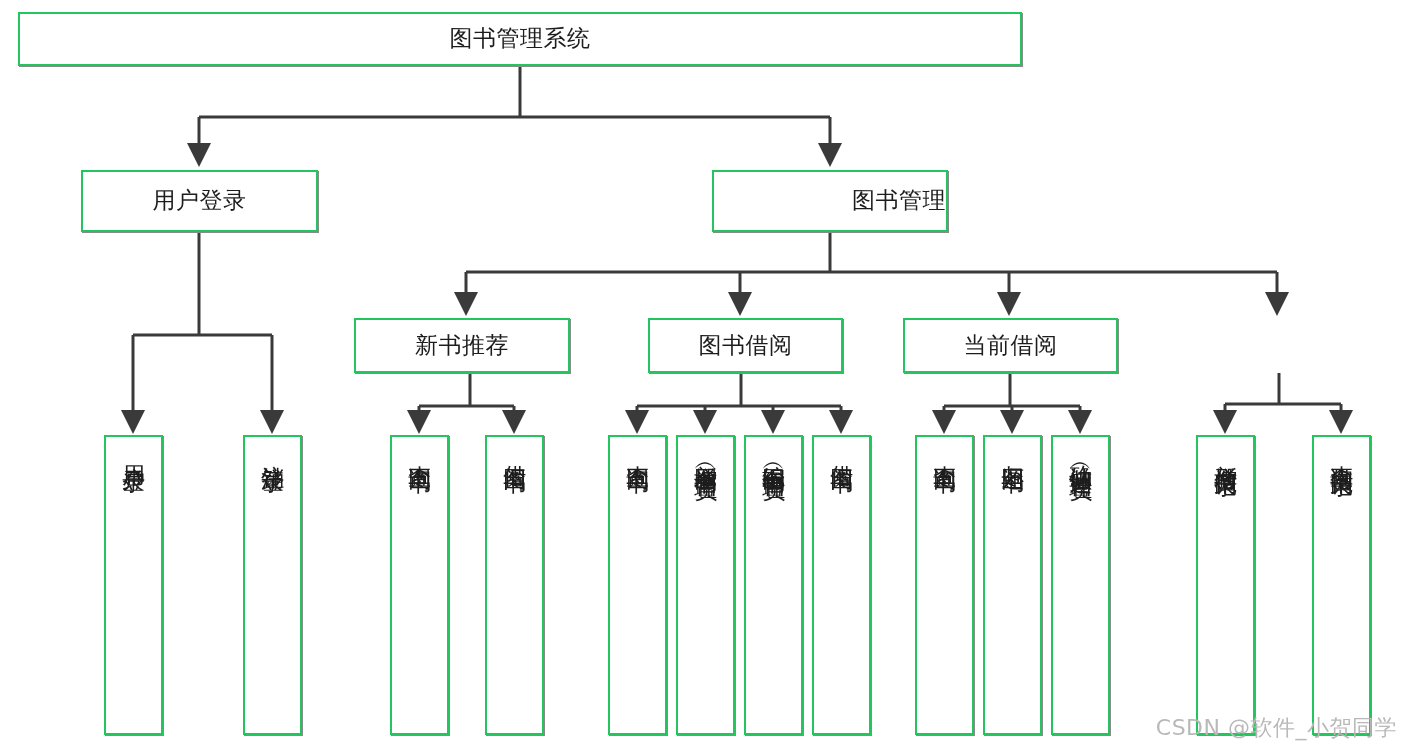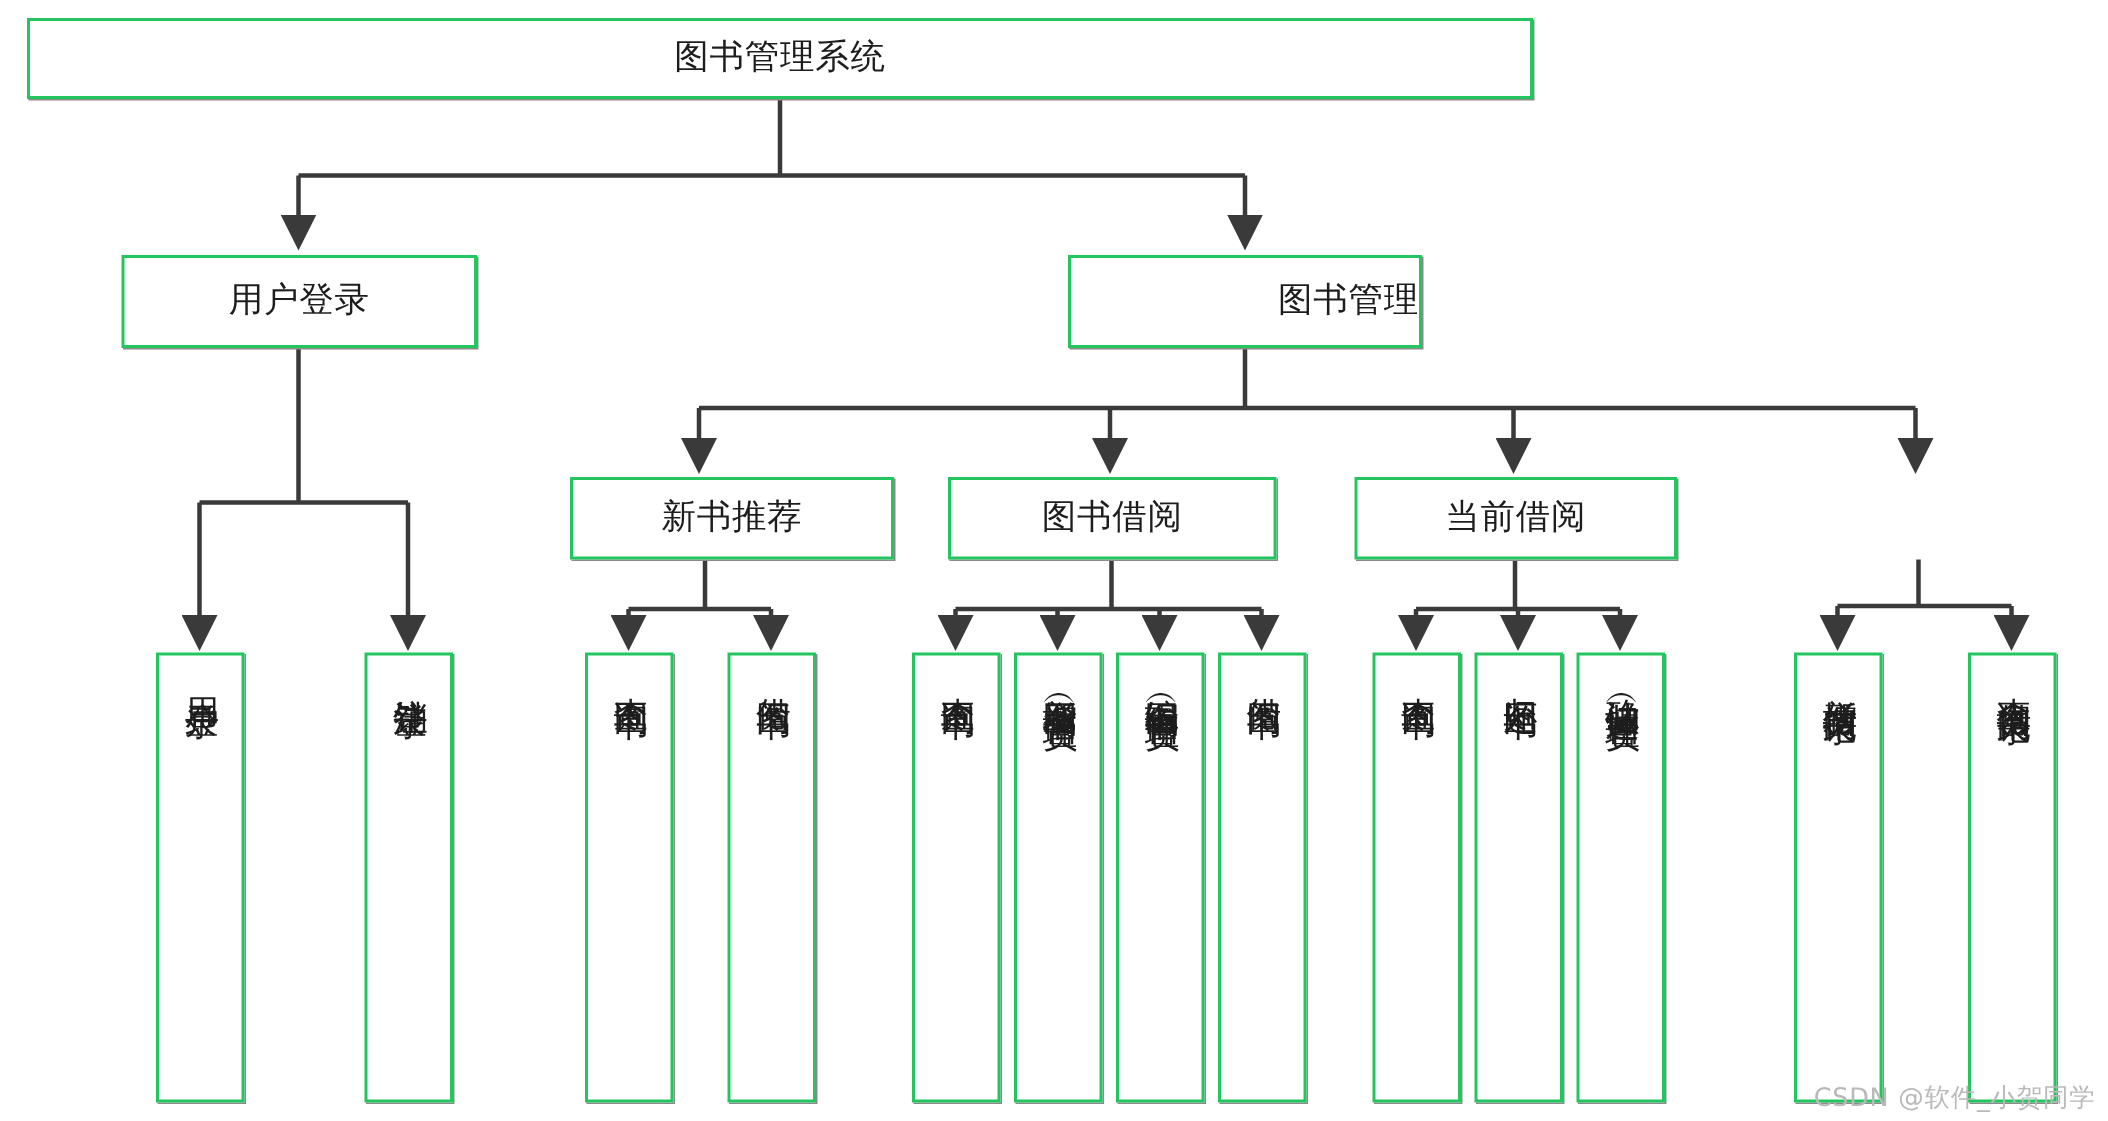--- a/index.html
+++ b/index.html
@@ -53,21 +53,21 @@
     text-orientation: upright;
     font-size: 23px;
     line-height: 1.1;
     letter-spacing: 2px;
     white-space: nowrap;
   }
   #watermark {
     position: absolute;
     right: 8px;
     bottom: 4px;
-    font-size: 17px;
+    font-size: 22px;
     color: #b9b9b9;
     letter-spacing: 0.5px;
     white-space: nowrap;
     pointer-events: none;
   }
 </style>
 </head>
 <body>
 
 <div id="diagram-canvas">
@@ -130,25 +130,25 @@
   </div>
 
   <div class="node horizontal" style="left:81px; top:170px; width:237px; height:62px;">
     <span class="node-label">用户登录</span>
   </div>
 
   <div class="node horizontal" style="left:712px; top:170px; width:236px; height:62px;justify-content:flex-end;">
     <span class="node-label">图书管理</span>
   </div>
 
-  <div class="node horizontal" style="left:380px; top:318px; width:216px; height:55px;">
+  <div class="node horizontal" style="left:354px; top:318px; width:216px; height:55px;">
     <span class="node-label">新书推荐</span>
   </div>
 
-  <div class="node horizontal" style="left:632px; top:318px; width:219px; height:55px;">
+  <div class="node horizontal" style="left:648px; top:318px; width:195px; height:55px;">
     <span class="node-label">图书借阅</span>
   </div>
 
   <div class="node horizontal" style="left:903px; top:318px; width:215px; height:55px;">
     <span class="node-label">当前借阅</span>
   </div>
 
 
   <div class="node vertical" style="left:104px; top:435px; width:59px; height:300px;">
     <span class="node-label">用户登录</span>

